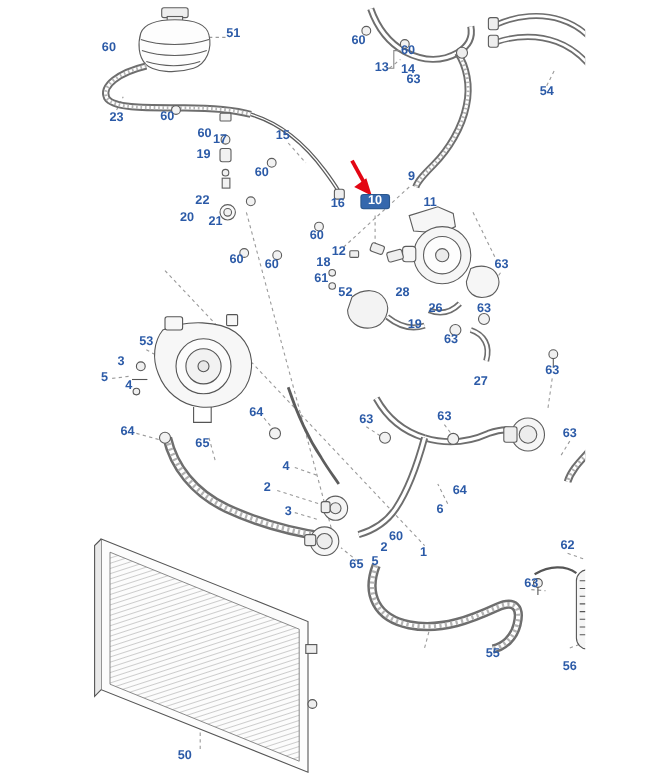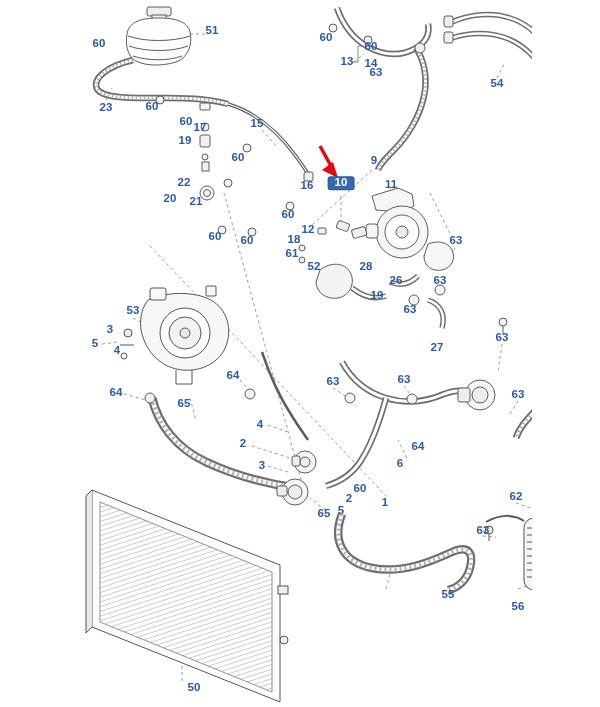--- a/index.html
+++ b/index.html
@@ -299,16 +299,16 @@
       <span class="lbl" style="left: 400px; top: 464px;">6</span>
       <span class="lbl" style="left: 360px; top: 489px;">60</span>
       <span class="lbl" style="left: 385px; top: 503px;">1</span>
       <span class="lbl" style="left: 349px; top: 499px;">2</span>
       <span class="lbl" style="left: 341px; top: 511px;">5</span>
       <span class="lbl" style="left: 324px; top: 514px;">65</span>
       <span class="lbl" style="left: 404px; top: 595px; margin-left: 44px;">55</span>
       <span class="lbl" style="left: 516px; top: 497px;">62</span>
       <span class="lbl" style="left: 483px; top: 531px;">63</span>
       <span class="lbl" style="left: 518px; top: 595px; margin-top: 12px;">56</span>
-      <span class="lbl" style="left: 194px; top: 688px; text-align: center;">50</span>
+      <span class="lbl" style="left: 168px; top: 688px; text-align: center;">50</span>
     </div>
 
 </div>
 
 </body></html>

